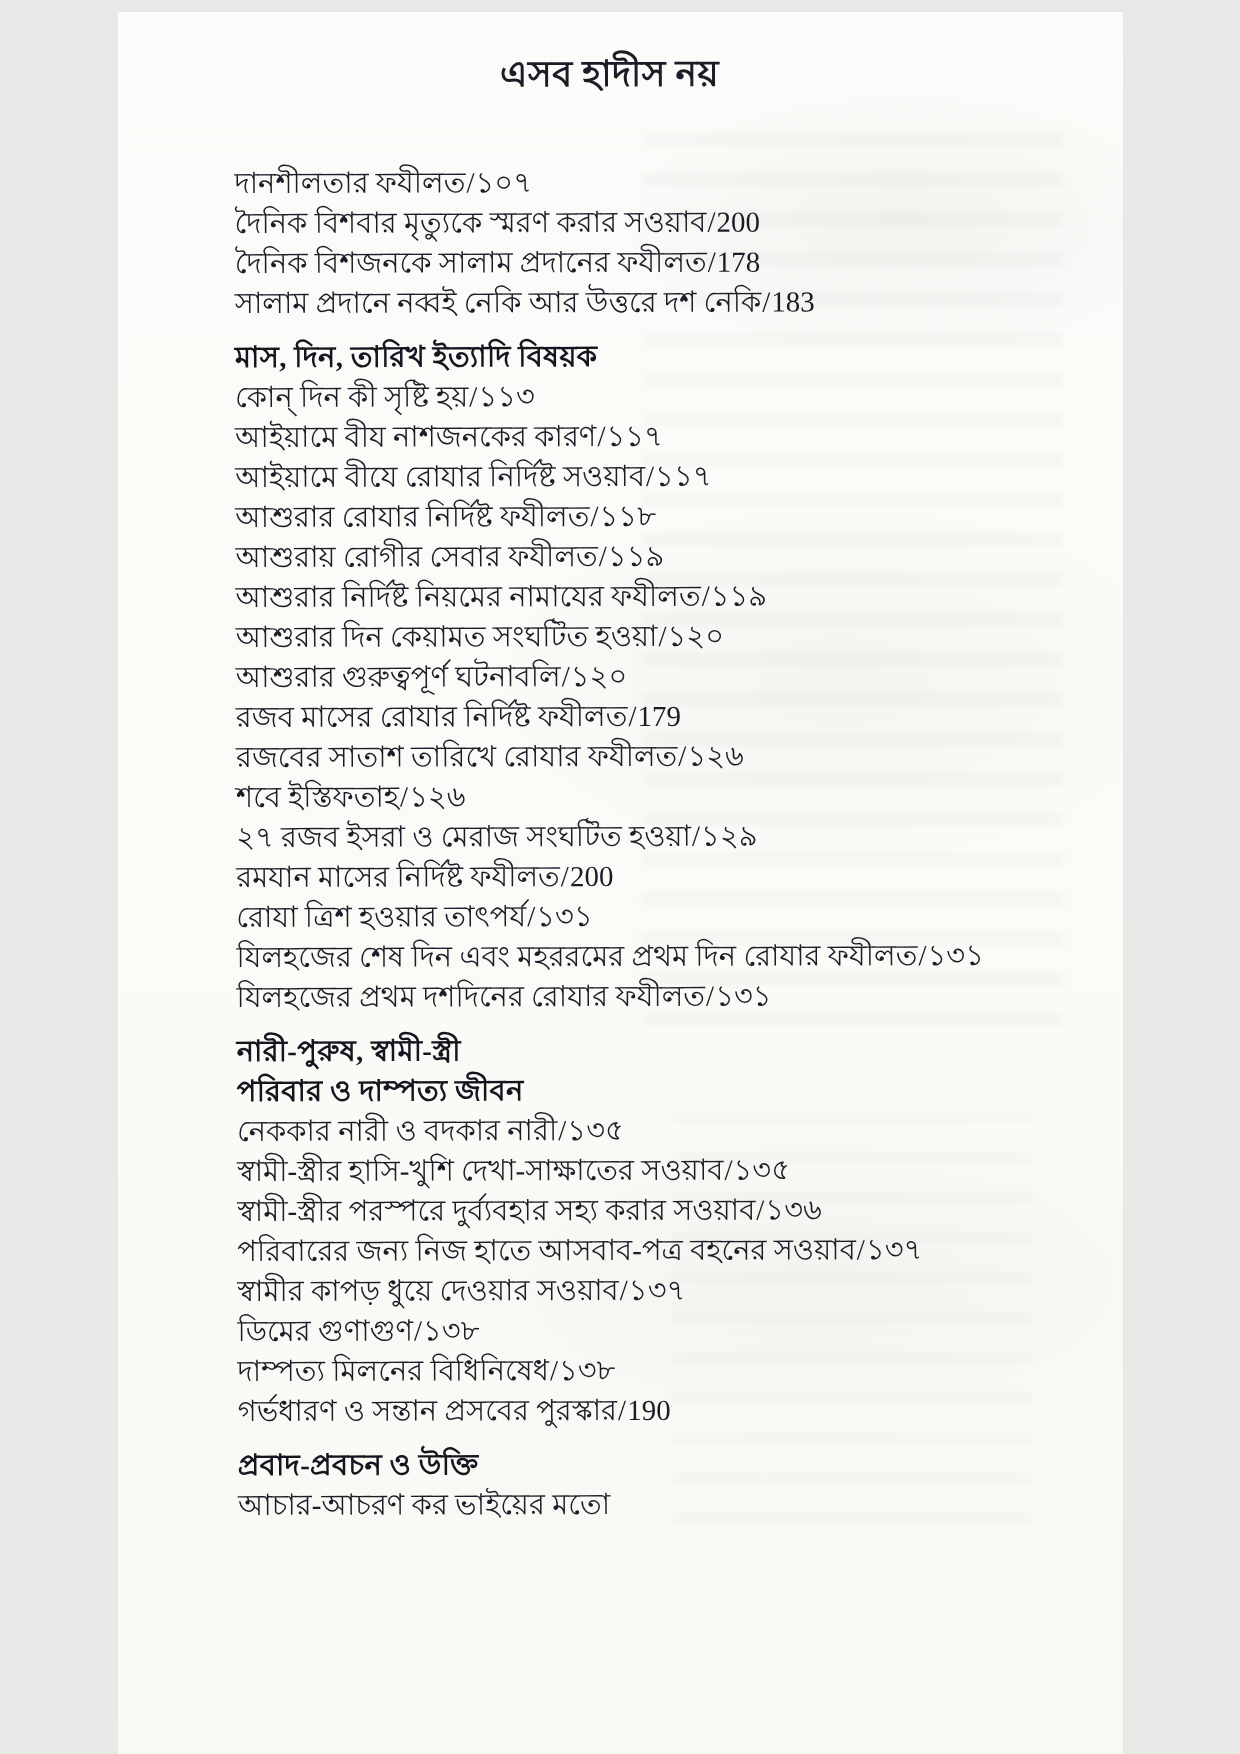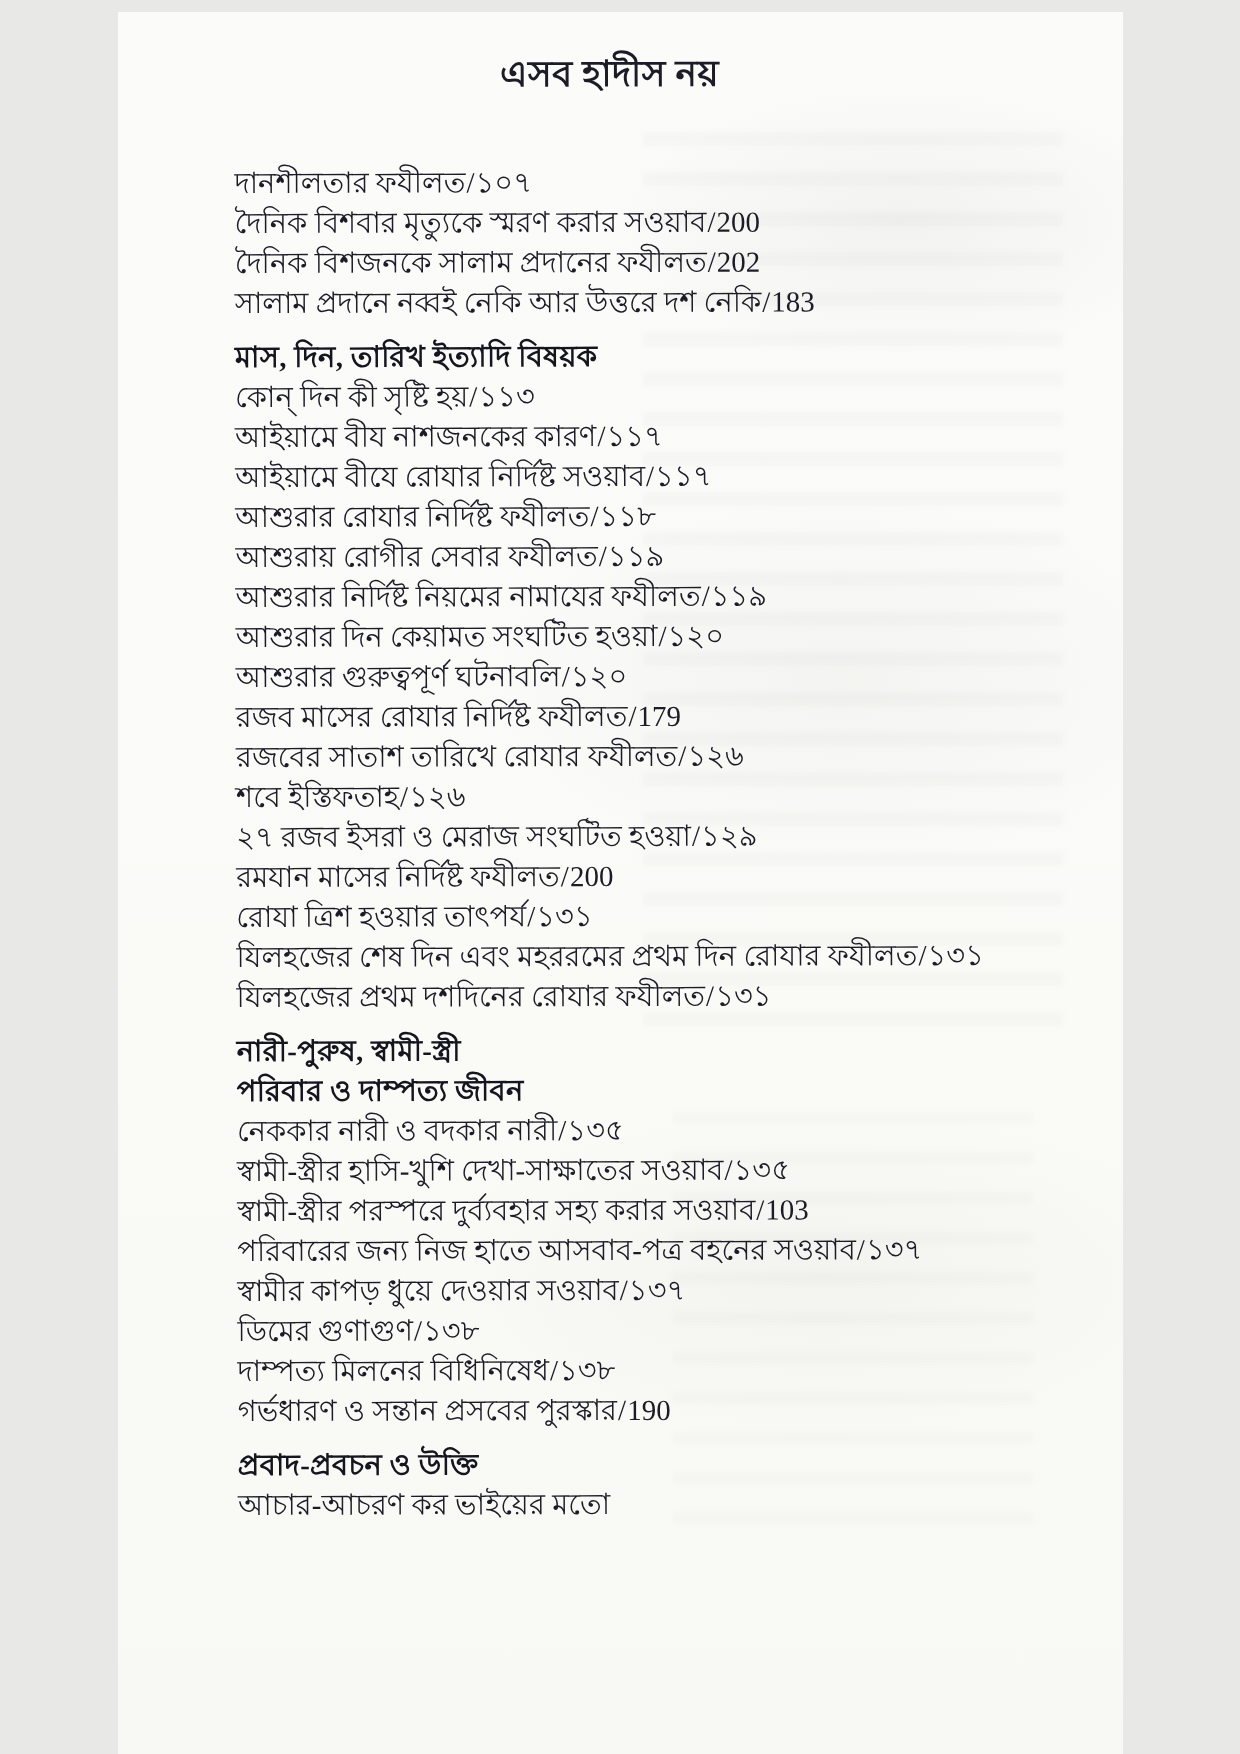--- a/index.html
+++ b/index.html
@@ -80,21 +80,21 @@
   <div class="scan-smudge smudge-1"></div>
   <div class="scan-smudge smudge-2"></div>
 
   <div class="content">
     <h1 class="doc-title">এসব হাদীস নয়</h1>
 
     <div id="toc">
         <div class="toc-section">
           <div class="toc-line"><span>দানশীলতার ফযীলত</span><span class="entry-sep">/</span><span>১০৭</span></div>
           <div class="toc-line"><span>দৈনিক বিশবার মৃত্যুকে স্মরণ করার সওয়াব</span><span class="entry-sep">/</span><span>200</span></div>
-          <div class="toc-line"><span>দৈনিক বিশজনকে সালাম প্রদানের ফযীলত</span><span class="entry-sep">/</span><span>202</span></div>
+          <div class="toc-line"><span>দৈনিক বিশজনকে সালাম প্রদানের ফযীলত</span><span class="entry-sep">/</span><span>178</span></div>
           <div class="toc-line"><span>সালাম প্রদানে নব্বই নেকি আর উত্তরে দশ নেকি</span><span class="entry-sep">/</span><span>183</span></div>
         </div>
         <div class="toc-section">
           <div class="toc-line toc-heading">মাস, দিন, তারিখ ইত্যাদি বিষয়ক</div>
           <div class="toc-line"><span>কোন্ দিন কী সৃষ্টি হয়</span><span class="entry-sep">/</span><span>১১৩</span></div>
           <div class="toc-line"><span>আইয়ামে বীয নাশজনকের কারণ</span><span class="entry-sep">/</span><span>১১৭</span></div>
           <div class="toc-line"><span>আইয়ামে বীযে রোযার নির্দিষ্ট সওয়াব</span><span class="entry-sep">/</span><span>১১৭</span></div>
           <div class="toc-line"><span>আশুরার রোযার নির্দিষ্ট ফযীলত</span><span class="entry-sep">/</span><span>১১৮</span></div>
           <div class="toc-line"><span>আশুরায় রোগীর সেবার ফযীলত</span><span class="entry-sep">/</span><span>১১৯</span></div>
           <div class="toc-line"><span>আশুরার নির্দিষ্ট নিয়মের নামাযের ফযীলত</span><span class="entry-sep">/</span><span>১১৯</span></div>
@@ -107,21 +107,21 @@
           <div class="toc-line"><span>রমযান মাসের নির্দিষ্ট ফযীলত</span><span class="entry-sep">/</span><span>200</span></div>
           <div class="toc-line"><span>রোযা ত্রিশ হওয়ার তাৎপর্য</span><span class="entry-sep">/</span><span>১৩১</span></div>
           <div class="toc-line"><span>যিলহজের শেষ দিন এবং মহররমের প্রথম দিন রোযার ফযীলত</span><span class="entry-sep">/</span><span>১৩১</span></div>
           <div class="toc-line"><span>যিলহজের প্রথম দশদিনের রোযার ফযীলত</span><span class="entry-sep">/</span><span>১৩১</span></div>
         </div>
         <div class="toc-section">
           <div class="toc-line toc-heading">নারী-পুরুষ, স্বামী-স্ত্রী</div>
           <div class="toc-line toc-heading">পরিবার ও দাম্পত্য জীবন</div>
           <div class="toc-line"><span>নেককার নারী ও বদকার নারী</span><span class="entry-sep">/</span><span>১৩৫</span></div>
           <div class="toc-line"><span>স্বামী-স্ত্রীর হাসি-খুশি দেখা-সাক্ষাতের সওয়াব</span><span class="entry-sep">/</span><span>১৩৫</span></div>
-          <div class="toc-line"><span>স্বামী-স্ত্রীর পরস্পরে দুর্ব্যবহার সহ্য করার সওয়াব</span><span class="entry-sep">/</span><span>103</span></div>
+          <div class="toc-line"><span>স্বামী-স্ত্রীর পরস্পরে দুর্ব্যবহার সহ্য করার সওয়াব</span><span class="entry-sep">/</span><span>১৩৬</span></div>
           <div class="toc-line"><span>পরিবারের জন্য নিজ হাতে আসবাব-পত্র বহনের সওয়াব</span><span class="entry-sep">/</span><span>১৩৭</span></div>
           <div class="toc-line"><span>স্বামীর কাপড় ধুয়ে দেওয়ার সওয়াব</span><span class="entry-sep">/</span><span>১৩৭</span></div>
           <div class="toc-line"><span>ডিমের গুণাগুণ</span><span class="entry-sep">/</span><span>১৩৮</span></div>
           <div class="toc-line"><span>দাম্পত্য মিলনের বিধিনিষেধ</span><span class="entry-sep">/</span><span>১৩৮</span></div>
           <div class="toc-line"><span>গর্ভধারণ ও সন্তান প্রসবের পুরস্কার</span><span class="entry-sep">/</span><span>190</span></div>
         </div>
         <div class="toc-section">
           <div class="toc-line toc-heading">প্রবাদ-প্রবচন ও উক্তি</div>
           <div class="toc-line"><span>আচার-আচরণ কর ভাইয়ের মতো</span></div>
         </div>

